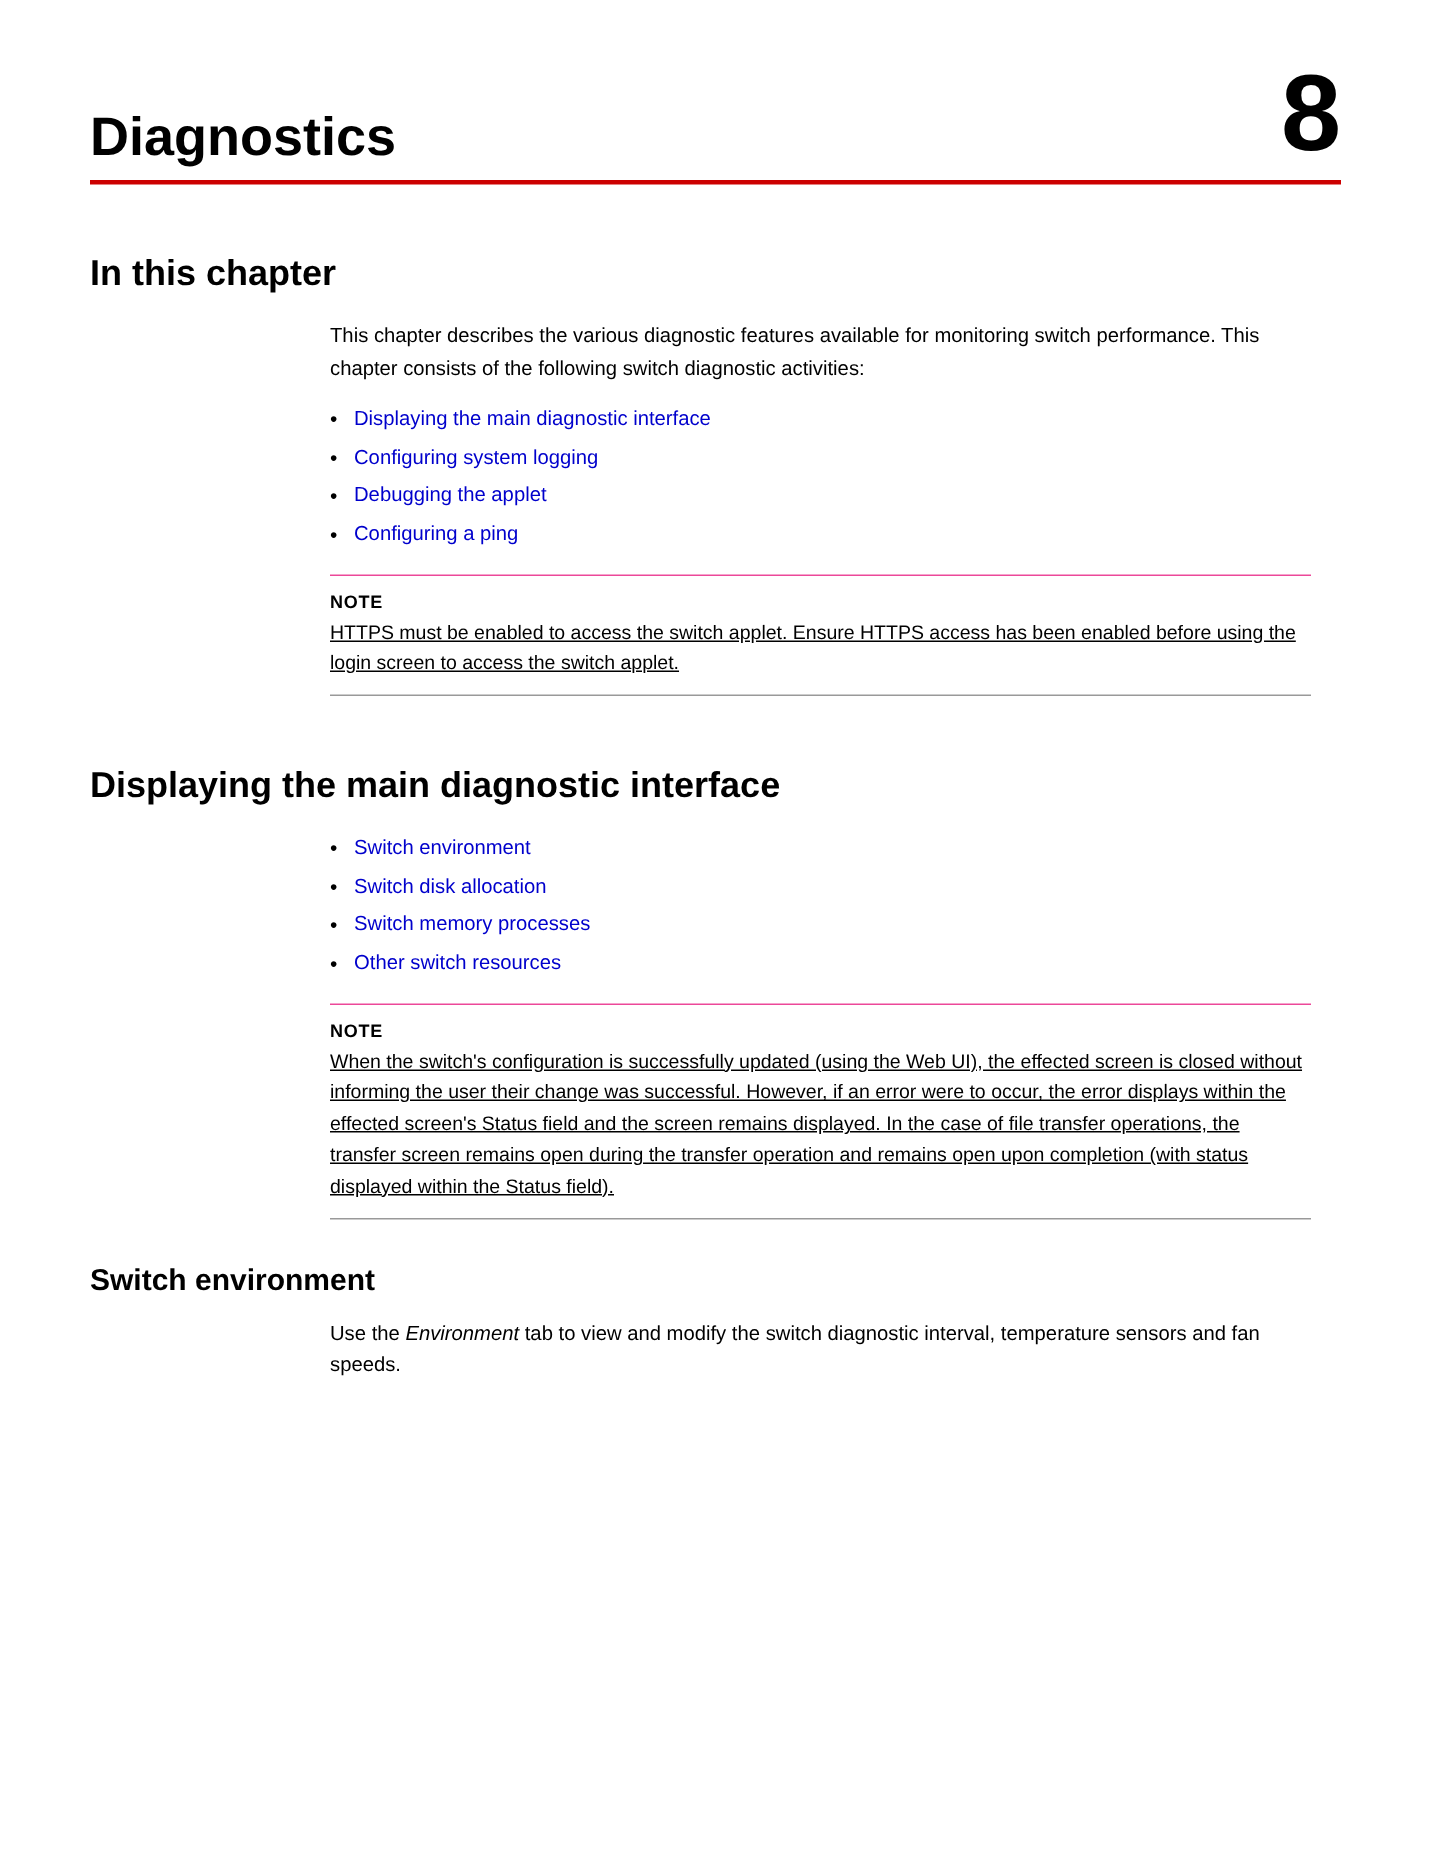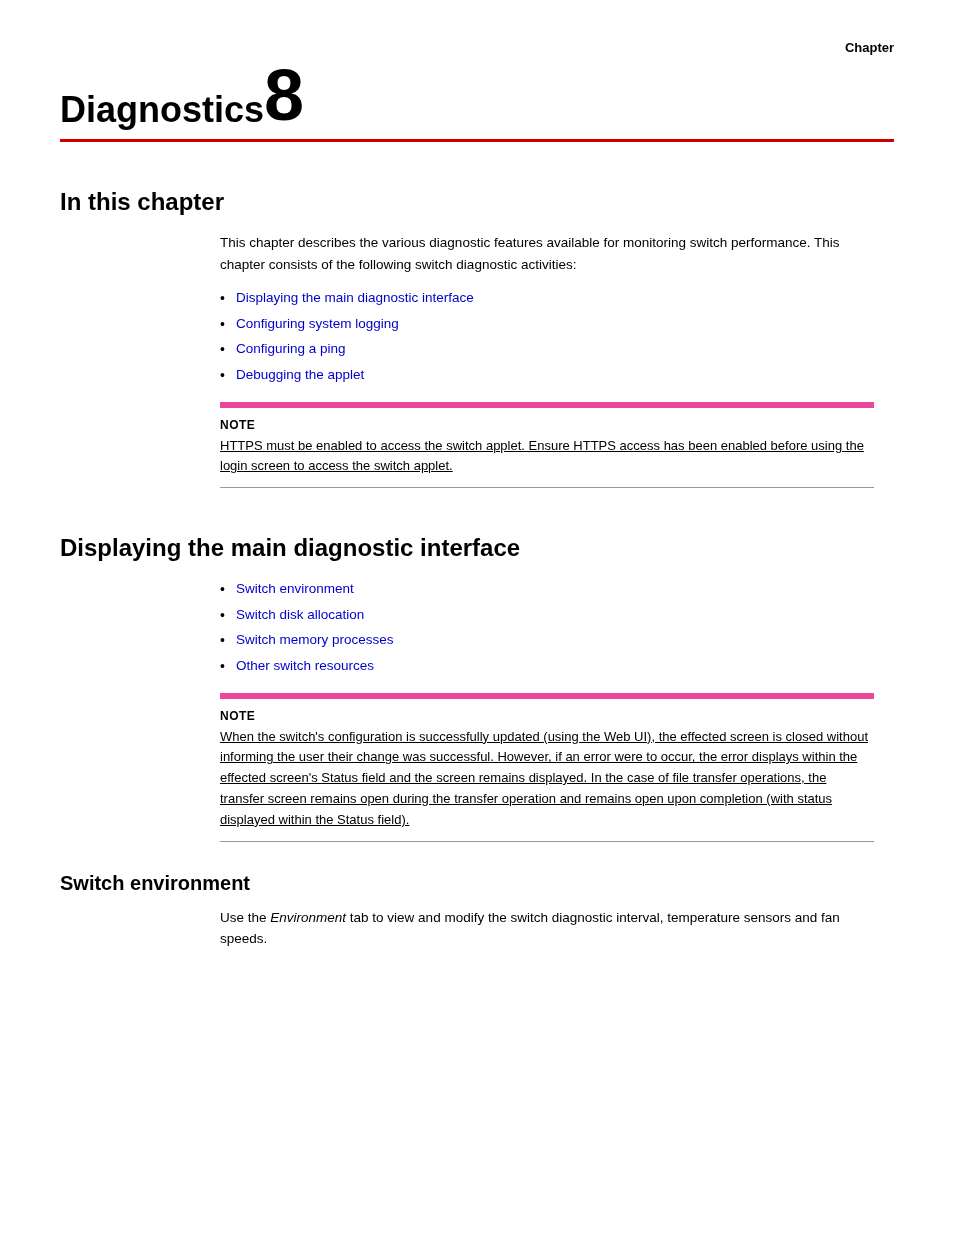--- a/index.html
+++ b/index.html
@@ -25,21 +25,21 @@
     .chapter-label {
       text-align: right;
       font-size: 13px;
       font-weight: bold;
       margin-bottom: 4px;
     }
 
     .chapter-header {
       display: flex;
       align-items: flex-end;
-      justify-content: flex-start;
+      justify-content: space-between;
       border-bottom: 3px solid #cc0000;
       padding-bottom: 8px;
       margin-bottom: 30px;
     }
 
     .chapter-title {
       font-size: 36px;
       font-weight: bold;
       color: #000;
     }
@@ -90,21 +90,21 @@
       color: #000;
       font-size: 14px;
     }
 
     .bullet-list li a {
       color: #0000cc;
       text-decoration: none;
     }
 
     .note-box {
-      border-top: 6px solid #ec4899;
+      border-top: 1px solid #ec4899;
       border-bottom: 1px solid #999;
       padding: 10px 0 10px 0;
       margin-bottom: 20px;
     }
 
     .note-label {
       font-weight: bold;
       font-size: 12px;
       text-transform: uppercase;
       letter-spacing: 0.5px;
@@ -144,42 +144,41 @@
 
     .sub-section {
       margin-top: 30px;
     }
   </style>
 </head>
 <body>
 
 <div class="page-container">
 
-  <div class="chapter-label">Chapter</div>
   <div class="chapter-header">
     <div class="chapter-title">Diagnostics</div>
     <div class="chapter-number">8</div>
   </div>
 
   <div class="in-this-chapter-section">
     <h2 class="section-title">In this chapter</h2>
     <div class="content-block">
       <p class="intro-text">This chapter describes the various diagnostic features available for monitoring switch performance. This chapter consists of the following switch diagnostic activities:</p>
       <ul class="bullet-list">
         <li>
           <a href="#">Displaying the main diagnostic interface</a>
         </li>
         <li>
           <a href="#">Configuring system logging</a>
         </li>
         <li>
+          <a href="#">Debugging the applet</a>
+        </li>
+        <li>
           <a href="#">Configuring a ping</a>
-        </li>
-        <li>
-          <a href="#">Debugging the applet</a>
         </li>
       </ul>
       <div class="note-box">
         <div class="note-label">NOTE</div>
         <div class="note-text">HTTPS must be enabled to access the switch applet. Ensure HTTPS access has been enabled before using the login screen to access the switch applet.</div>
       </div>
     </div>
   </div>
 
   <div class="main-section section-divider">

